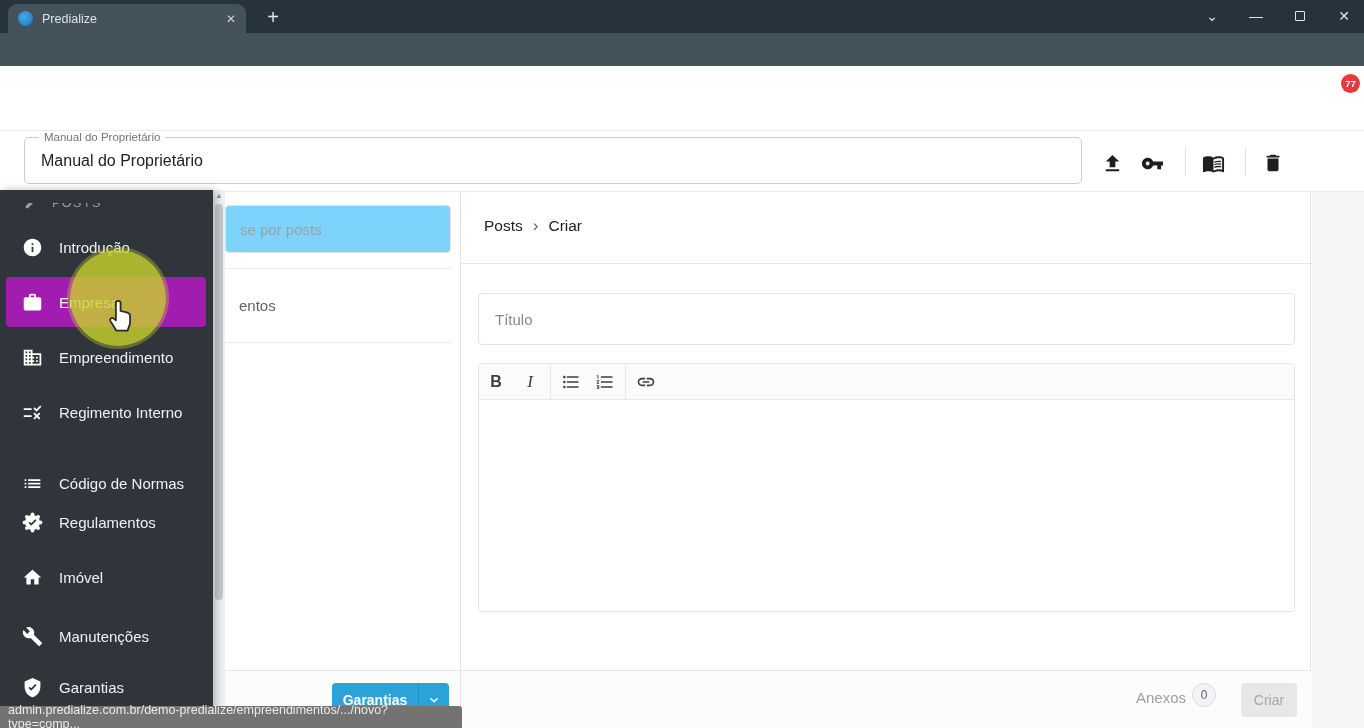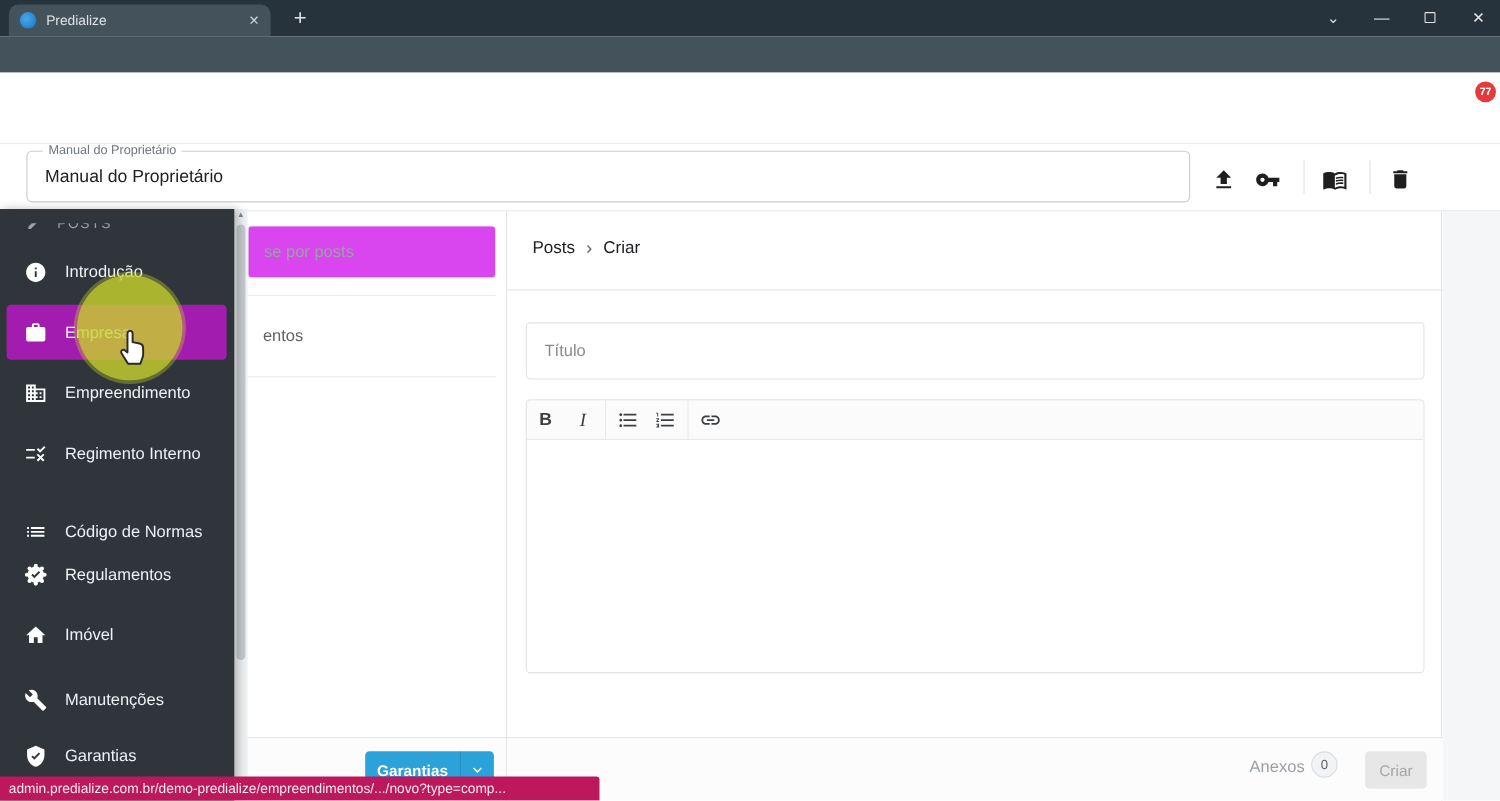--- a/index.html
+++ b/index.html
@@ -75,21 +75,21 @@
                 background:rgba(201,213,44,.8); box-shadow:0 0 0 3px rgba(201,213,44,.35); }
   #cursor { left:104px; top:294px; z-index:7; }
 
   
   #scrollstrip { left:213px; top:190px; width:12px; height:538px; background:#eef0f2; z-index:4; }
   #scrollstrip .up { position:absolute; top:2px; left:0; width:12px; text-align:center; font-size:7px; color:#7f8a90; }
   #scrollstrip .thumb { position:absolute; top:14px; left:2px; width:8px; height:396px; background:#c3c9ce; border-radius:4px; }
 
   
   #midpanel { left:225px; top:190px; width:235px; height:538px; background:#fff; }
-  #search-card { position:absolute; left:0; top:15px; width:226px; height:48px; border:1px solid #e3e3e3; border-radius:4px; background:#d946ef; }
+  #search-card { position:absolute; left:0; top:15px; width:226px; height:48px; border:1px solid #e3e3e3; border-radius:4px; background:#7dd3fc; }
   #search-input { width:100%; height:100%; border:none; outline:none; font-size:15px; color:#3c4043; padding:0 14px;
                   font-family:"Liberation Sans", sans-serif; background:transparent; }
   #search-input::placeholder { color:#9aa0a6; }
   #post-item { position:absolute; left:0; top:78px; width:226px; height:75px; border-top:1px solid #ececec; border-bottom:1px solid #ececec;
                display:flex; align-items:center; padding-left:14px; font-size:15px; color:#5f6368; background:#fff; }
   #mid-footer { position:absolute; left:0; top:480px; width:235px; height:58px; border-top:1px solid #e6e6e6; background:#fcfcfc; }
   #add-btn { position:absolute; left:107px; top:12px; width:117px; height:33px; background:#2ba2d8; border-radius:4px;
              display:flex; align-items:center; color:#fff; }
   #add-btn .lbl { flex:1; text-align:center; font-size:14px; font-weight:700; }
   #add-btn .split { width:1px; height:33px; background:rgba(0,0,0,.12); }
@@ -112,21 +112,21 @@
   #ed-italic { font-family:"Liberation Serif", serif; font-style:italic; font-size:17px; }
   #right-footer { position:absolute; left:0; top:480px; width:851px; height:58px; border-top:1px solid #e6e6e6; background:#fcfcfc; }
   #anexos { position:absolute; left:675px; top:18px; font-size:15px; color:#9aa0a6; }
   #anexos-badge { position:absolute; left:731px; top:12px; width:24px; height:24px; border-radius:50%; background:#f1f3f4;
                   border:1px solid #dadce0; color:#5f6368; font-size:12px; display:flex; align-items:center; justify-content:center; }
   #criar-btn { position:absolute; left:780px; top:12px; width:56px; height:34px; background:#e7e7e7; border-radius:4px;
                color:#a7a7a7; font-size:14px; display:flex; align-items:center; justify-content:center; }
   #gutter { left:1312px; top:190px; width:52px; height:538px; background:#f5f6f7; }
 
   
-  #statusbar { left:0; top:706px; width:545px; height:22px; background:#be185d; color:#e8eaed; font-size:12.5px;
+  #statusbar { left:0; top:706px; width:462px; height:22px; background:#737373; color:#e8eaed; font-size:12.5px;
                display:flex; align-items:center; padding:0 8px; z-index:20; border-top-right-radius:3px; }
 </style>
 </head>
 <body>
 
 <div id="stage">
 
   <div class="abs" id="tabstrip">
     <div class="abs" id="tab">
       <span class="fav"></span>

